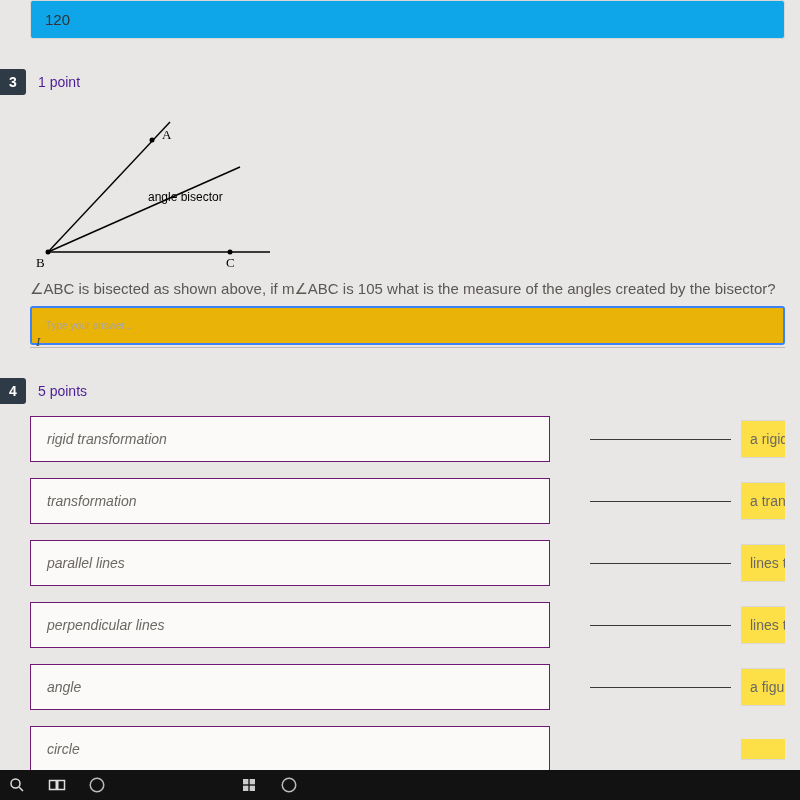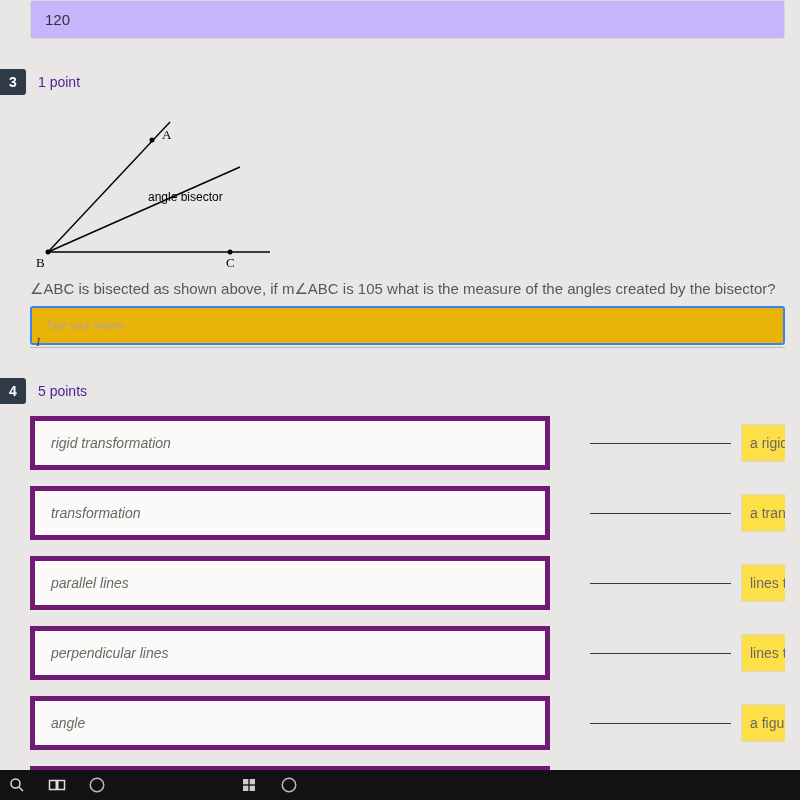--- a/index.html
+++ b/index.html
@@ -8,21 +8,21 @@
     background: #e8e7e6;
     width: 800px;
     height: 800px;
     overflow: hidden;
     position: relative;
   }
   .page {
     padding: 0 15px 0 0;
   }
   .prev-answer-box {
-    background: #c4b5fd;
+    background: #0ea5e9;
     border: 1px solid #d9d7d5;
     border-radius: 3px;
     padding: 10px 14px;
     margin: 0 0 30px 30px;
     font-size: 15px;
     color: #333;
   }
   .q-header {
     display: flex;
     align-items: center;
@@ -96,21 +96,21 @@
     gap: 16px;
     padding-right: 0;
   }
   .match-row {
     display: flex;
     align-items: center;
     width: 100%;
   }
   .match-term {
     background: #fbfaf9;
-    border: 5px solid #701a75;
+    border: 1px solid #701a75;
     padding: 14px 16px;
     font-size: 14px;
     color: #6b6864;
     font-style: italic;
     width: 520px;
     flex-shrink: 0;
   }
   .line-to-def {
     border-bottom: 1px solid #3b3936;
     flex: 1;

